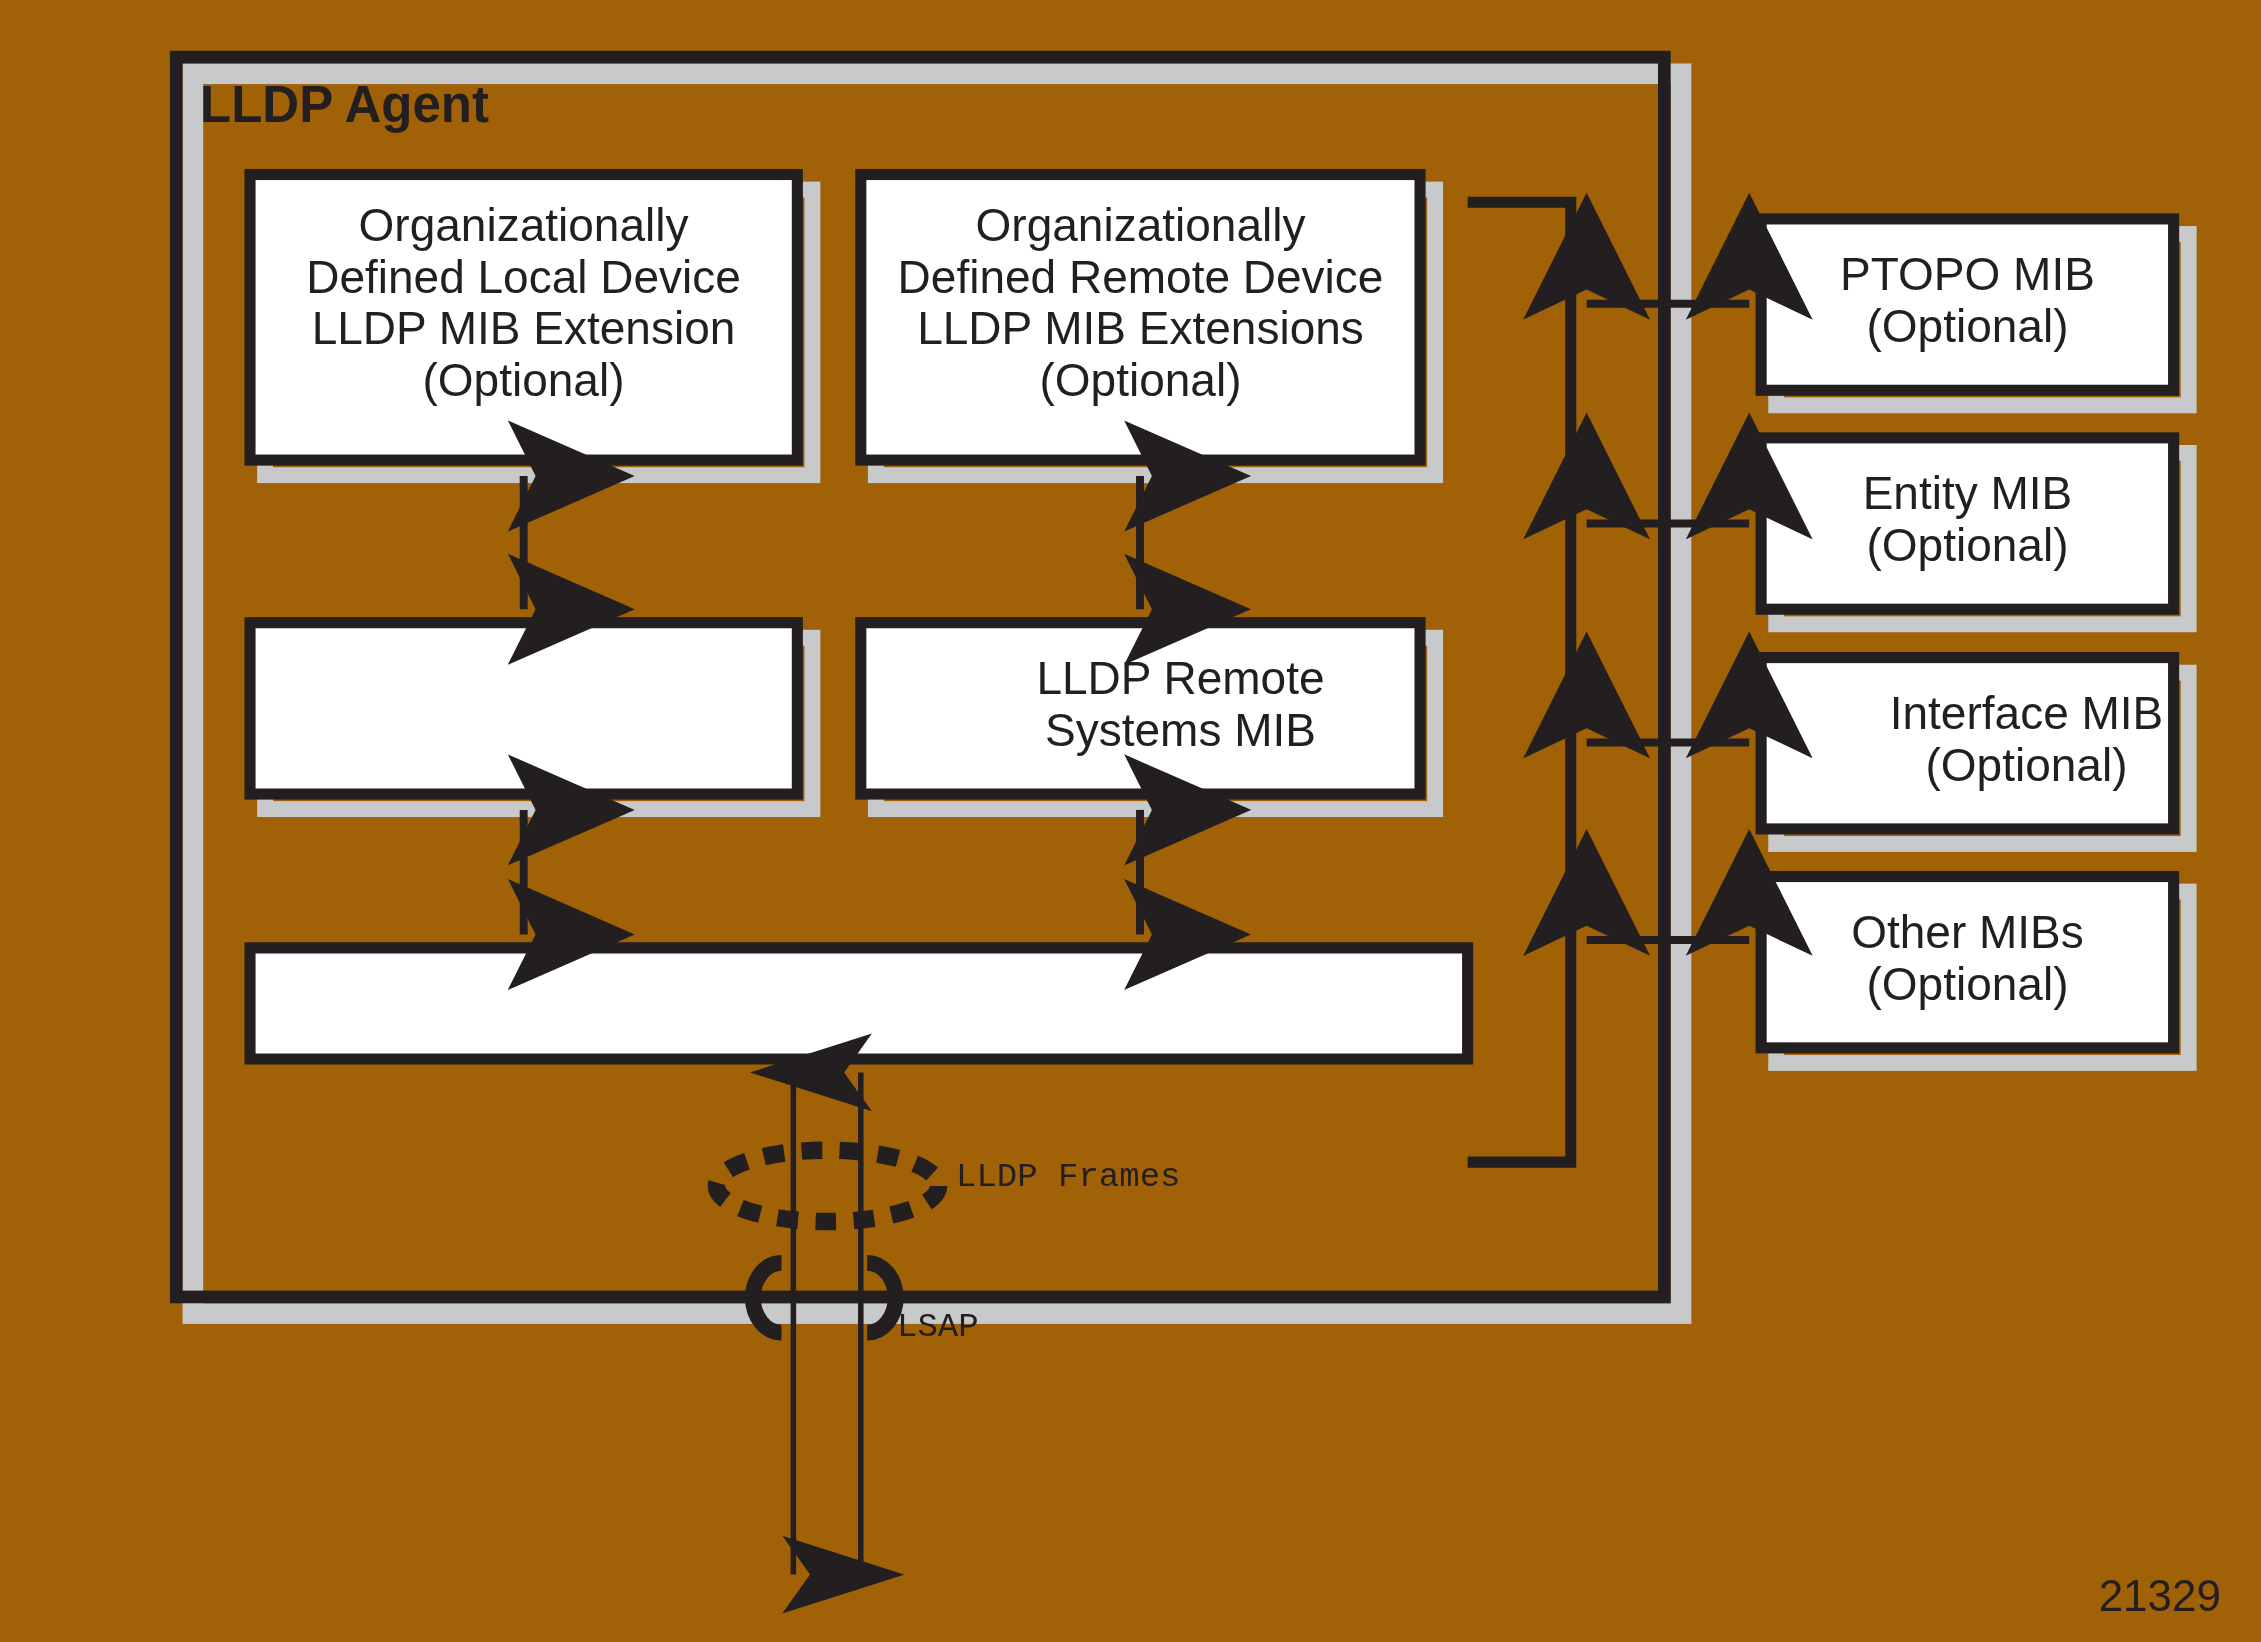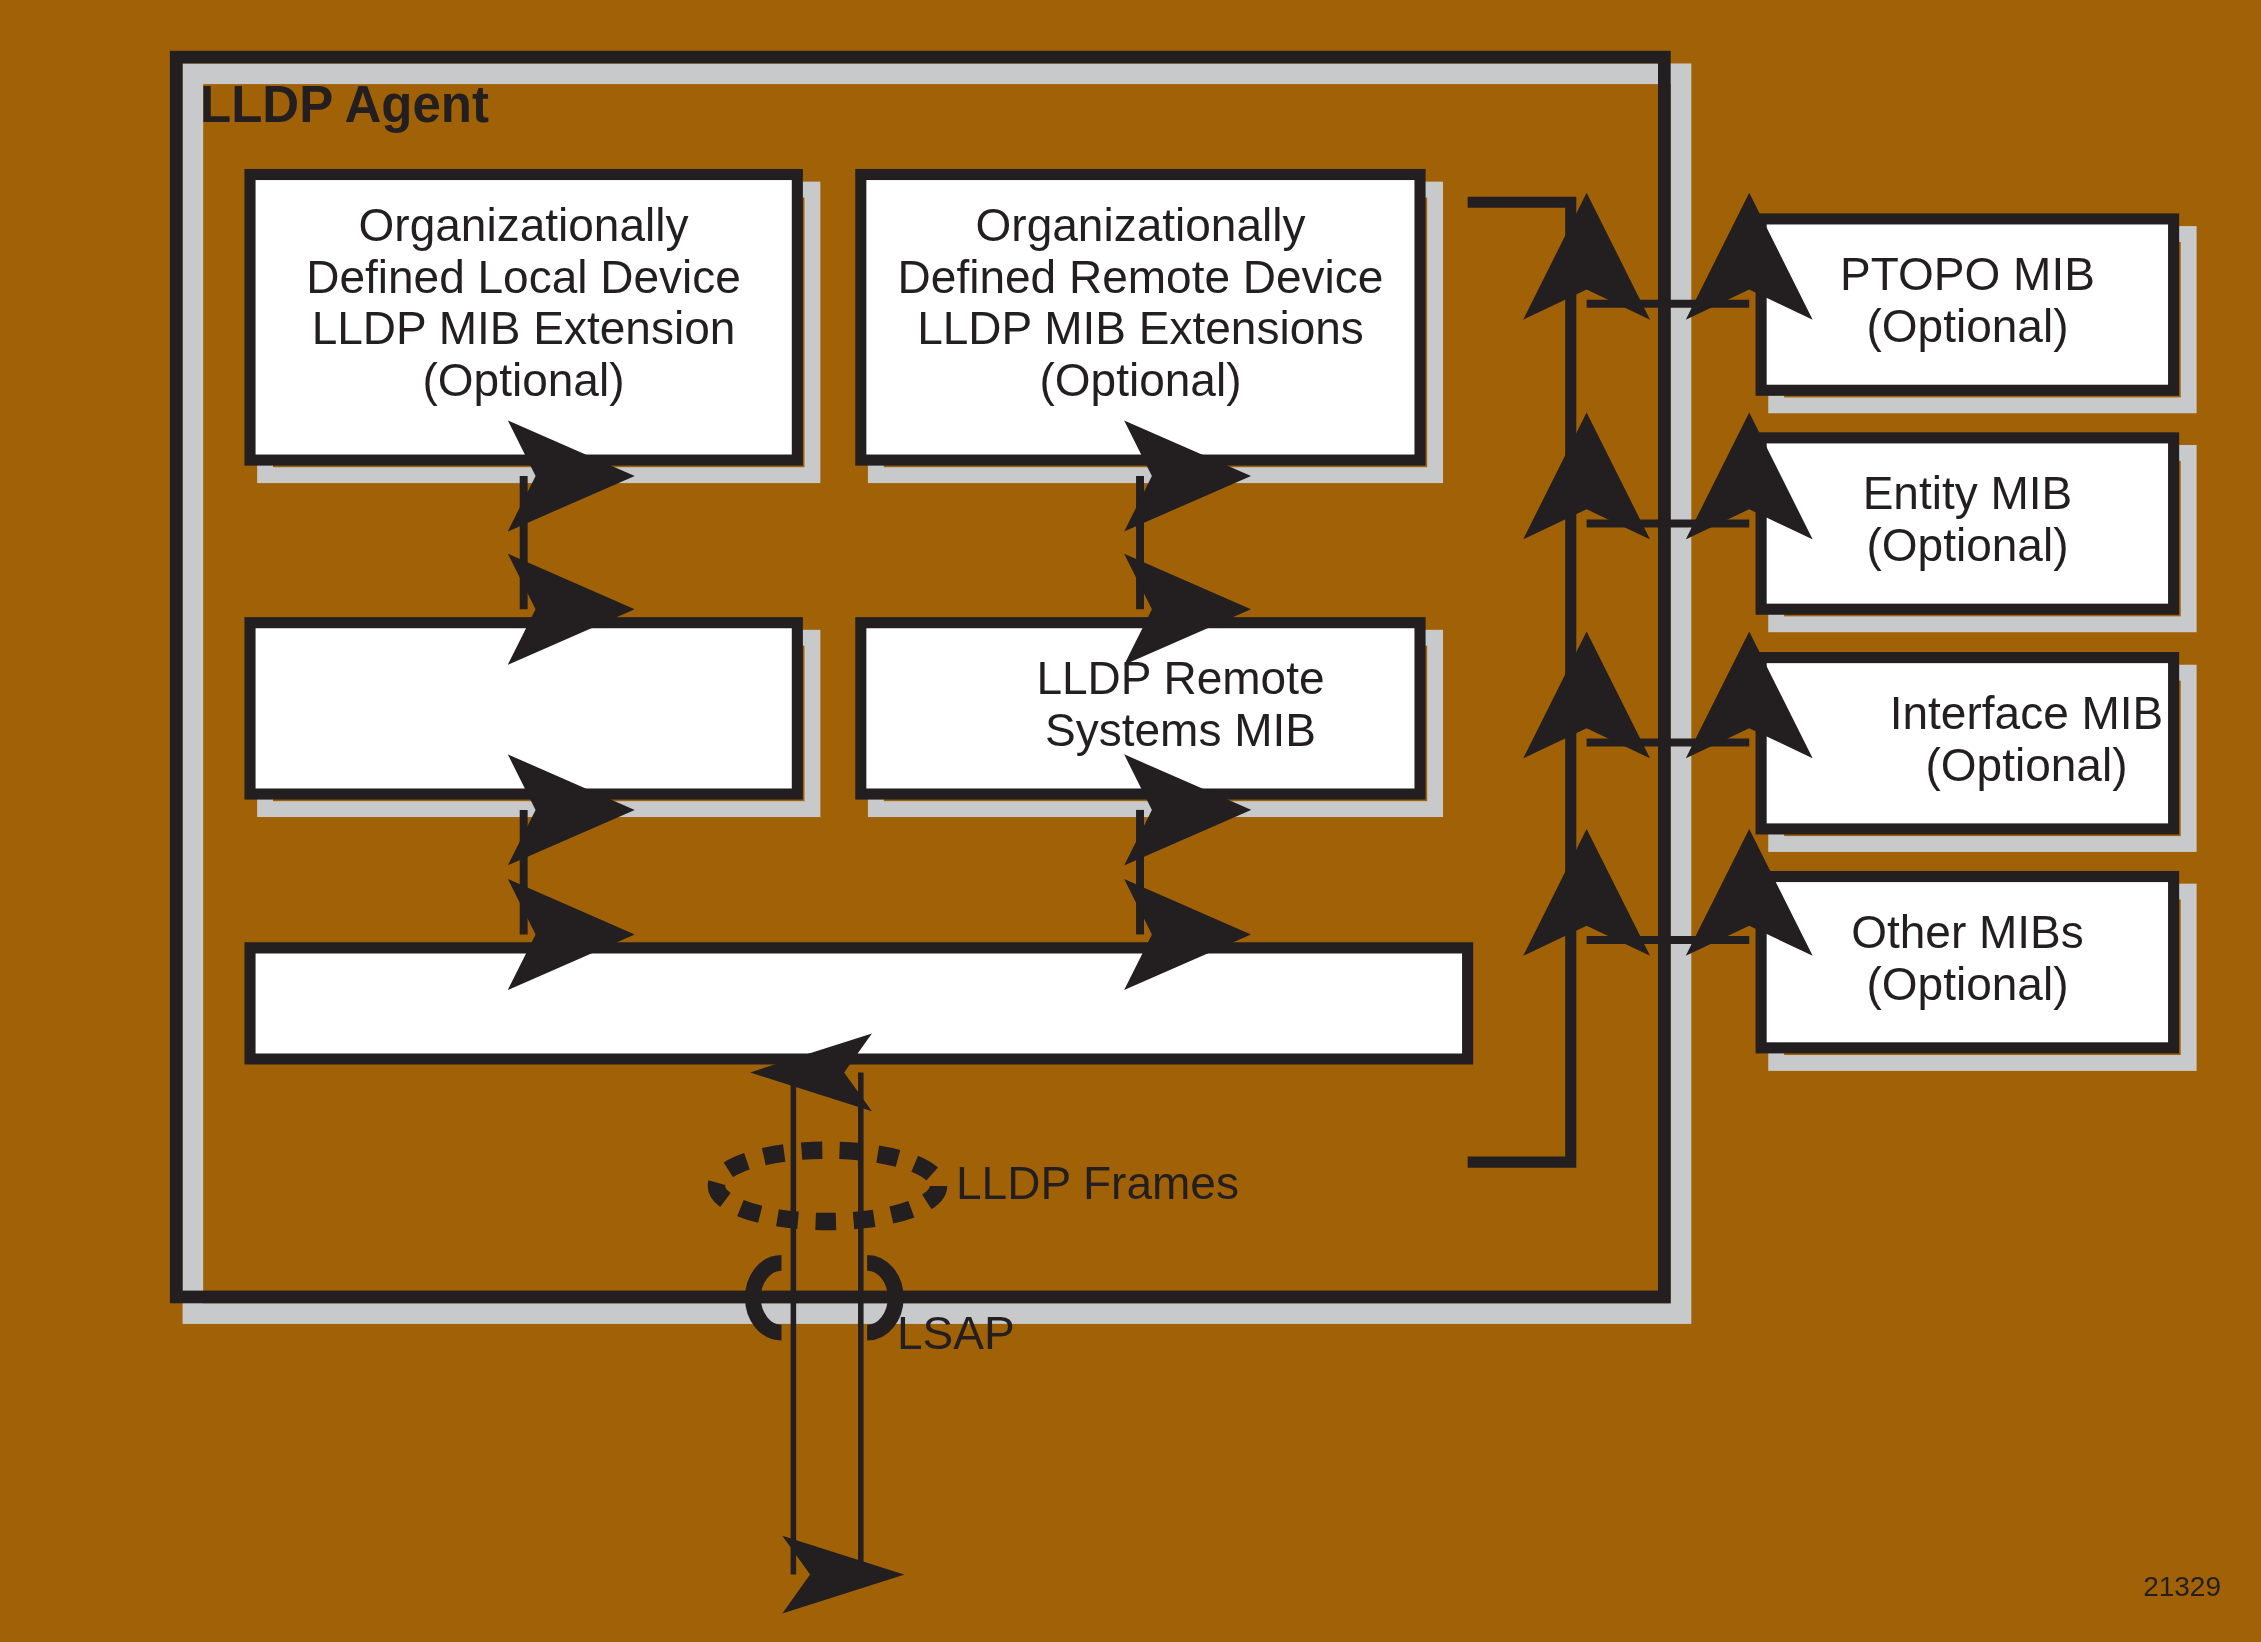--- a/index.html
+++ b/index.html
@@ -3,22 +3,22 @@
 <meta charset="utf-8">
 <title>LLDP Agent Diagram</title>
 <style>
   html,body{margin:0;padding:0;background:#ffffff;}
   body{font-family:"Liberation Sans",sans-serif;color:#231f20;}
   #stage{position:relative;width:2261px;height:1642px;background:#a16207;overflow:hidden;}
   #stage svg{position:absolute;left:0;top:0;width:2261px;height:1642px;display:block;}
   .lbl{position:absolute;color:#231f20;line-height:1.12;text-align:center;white-space:pre-line;}
   .boxlbl{font-size:46px;}
   .agent-title{font-size:51px;font-weight:bold;text-align:left;white-space:nowrap;}
-  .plain{font-size:46px;text-align:right;white-space:nowrap;}
-  .fignum{font-size:28px;text-align:right;white-space:nowrap;}
+  .plain{font-size:34px;text-align:right;white-space:nowrap;font-family:Liberation Mono, monospace;}
+  .fignum{font-size:44px;text-align:right;white-space:nowrap;}
 </style>
 </head>
 <body>
 
 <div id="stage">
 
   <svg viewBox="0 0 2850 2070" xmlns="http://www.w3.org/2000/svg">
     <defs>
       <marker id="arrUp" markerWidth="16" markerHeight="16" refX="8" refY="14" orient="auto" markerUnits="strokeWidth">
         <path d="M8,0 L15,16 L8,12.5 L1,16 Z" fill="#231f20"></path>

